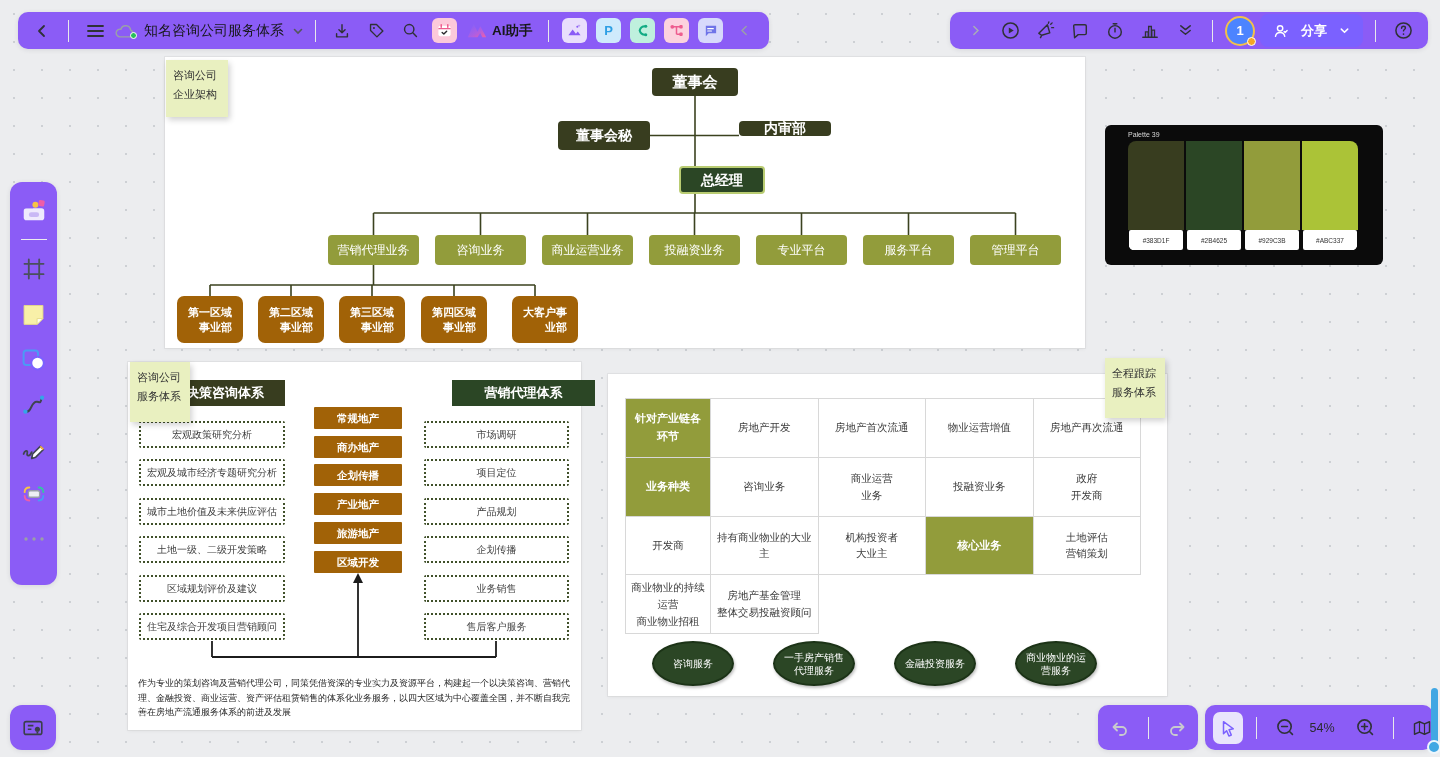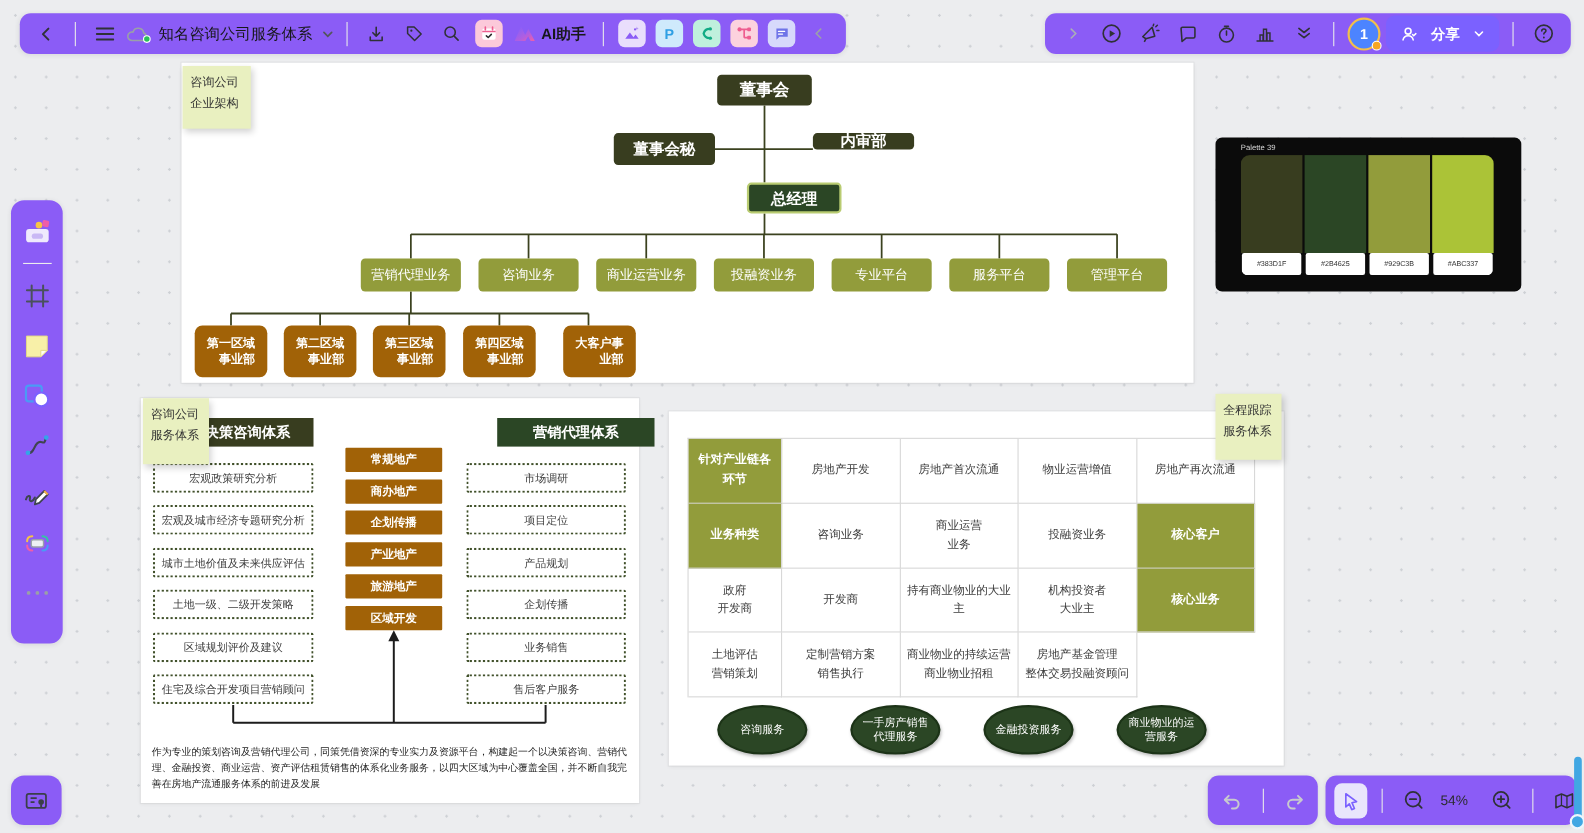--- a/index.html
+++ b/index.html
@@ -366,33 +366,30 @@
 环节</div>
     <div class="mcell">房地产开发</div>
     <div class="mcell">房地产首次流通</div>
     <div class="mcell">物业运营增值</div>
     <div class="mcell">房地产再次流通</div>
     <div class="mcell mhead">业务种类</div>
     <div class="mcell">咨询业务</div>
     <div class="mcell">商业运营
 业务</div>
     <div class="mcell">投融资业务</div>
-    <div class="mcell mhead">核心客户</div>
     <div class="mcell">政府
 开发商</div>
     <div class="mcell">开发商</div>
     <div class="mcell">持有商业物业的大业
 主</div>
     <div class="mcell">机构投资者
 大业主</div>
     <div class="mcell mhead">核心业务</div>
     <div class="mcell">土地评估
 营销策划</div>
-    <div class="mcell">定制营销方案
-销售执行</div>
     <div class="mcell">商业物业的持续运营
 商业物业招租</div>
     <div class="mcell">房地产基金管理
 整体交易投融资顾问</div>
   </div>
   <div class="ellip" style="left:44px;top:267px;">咨询服务</div>
   <div class="ellip" style="left:165px;top:267px;">一手房产销售
 代理服务</div>
   <div class="ellip" style="left:286px;top:267px;">金融投资服务</div>
   <div class="ellip" style="left:407px;top:267px;">商业物业的运

